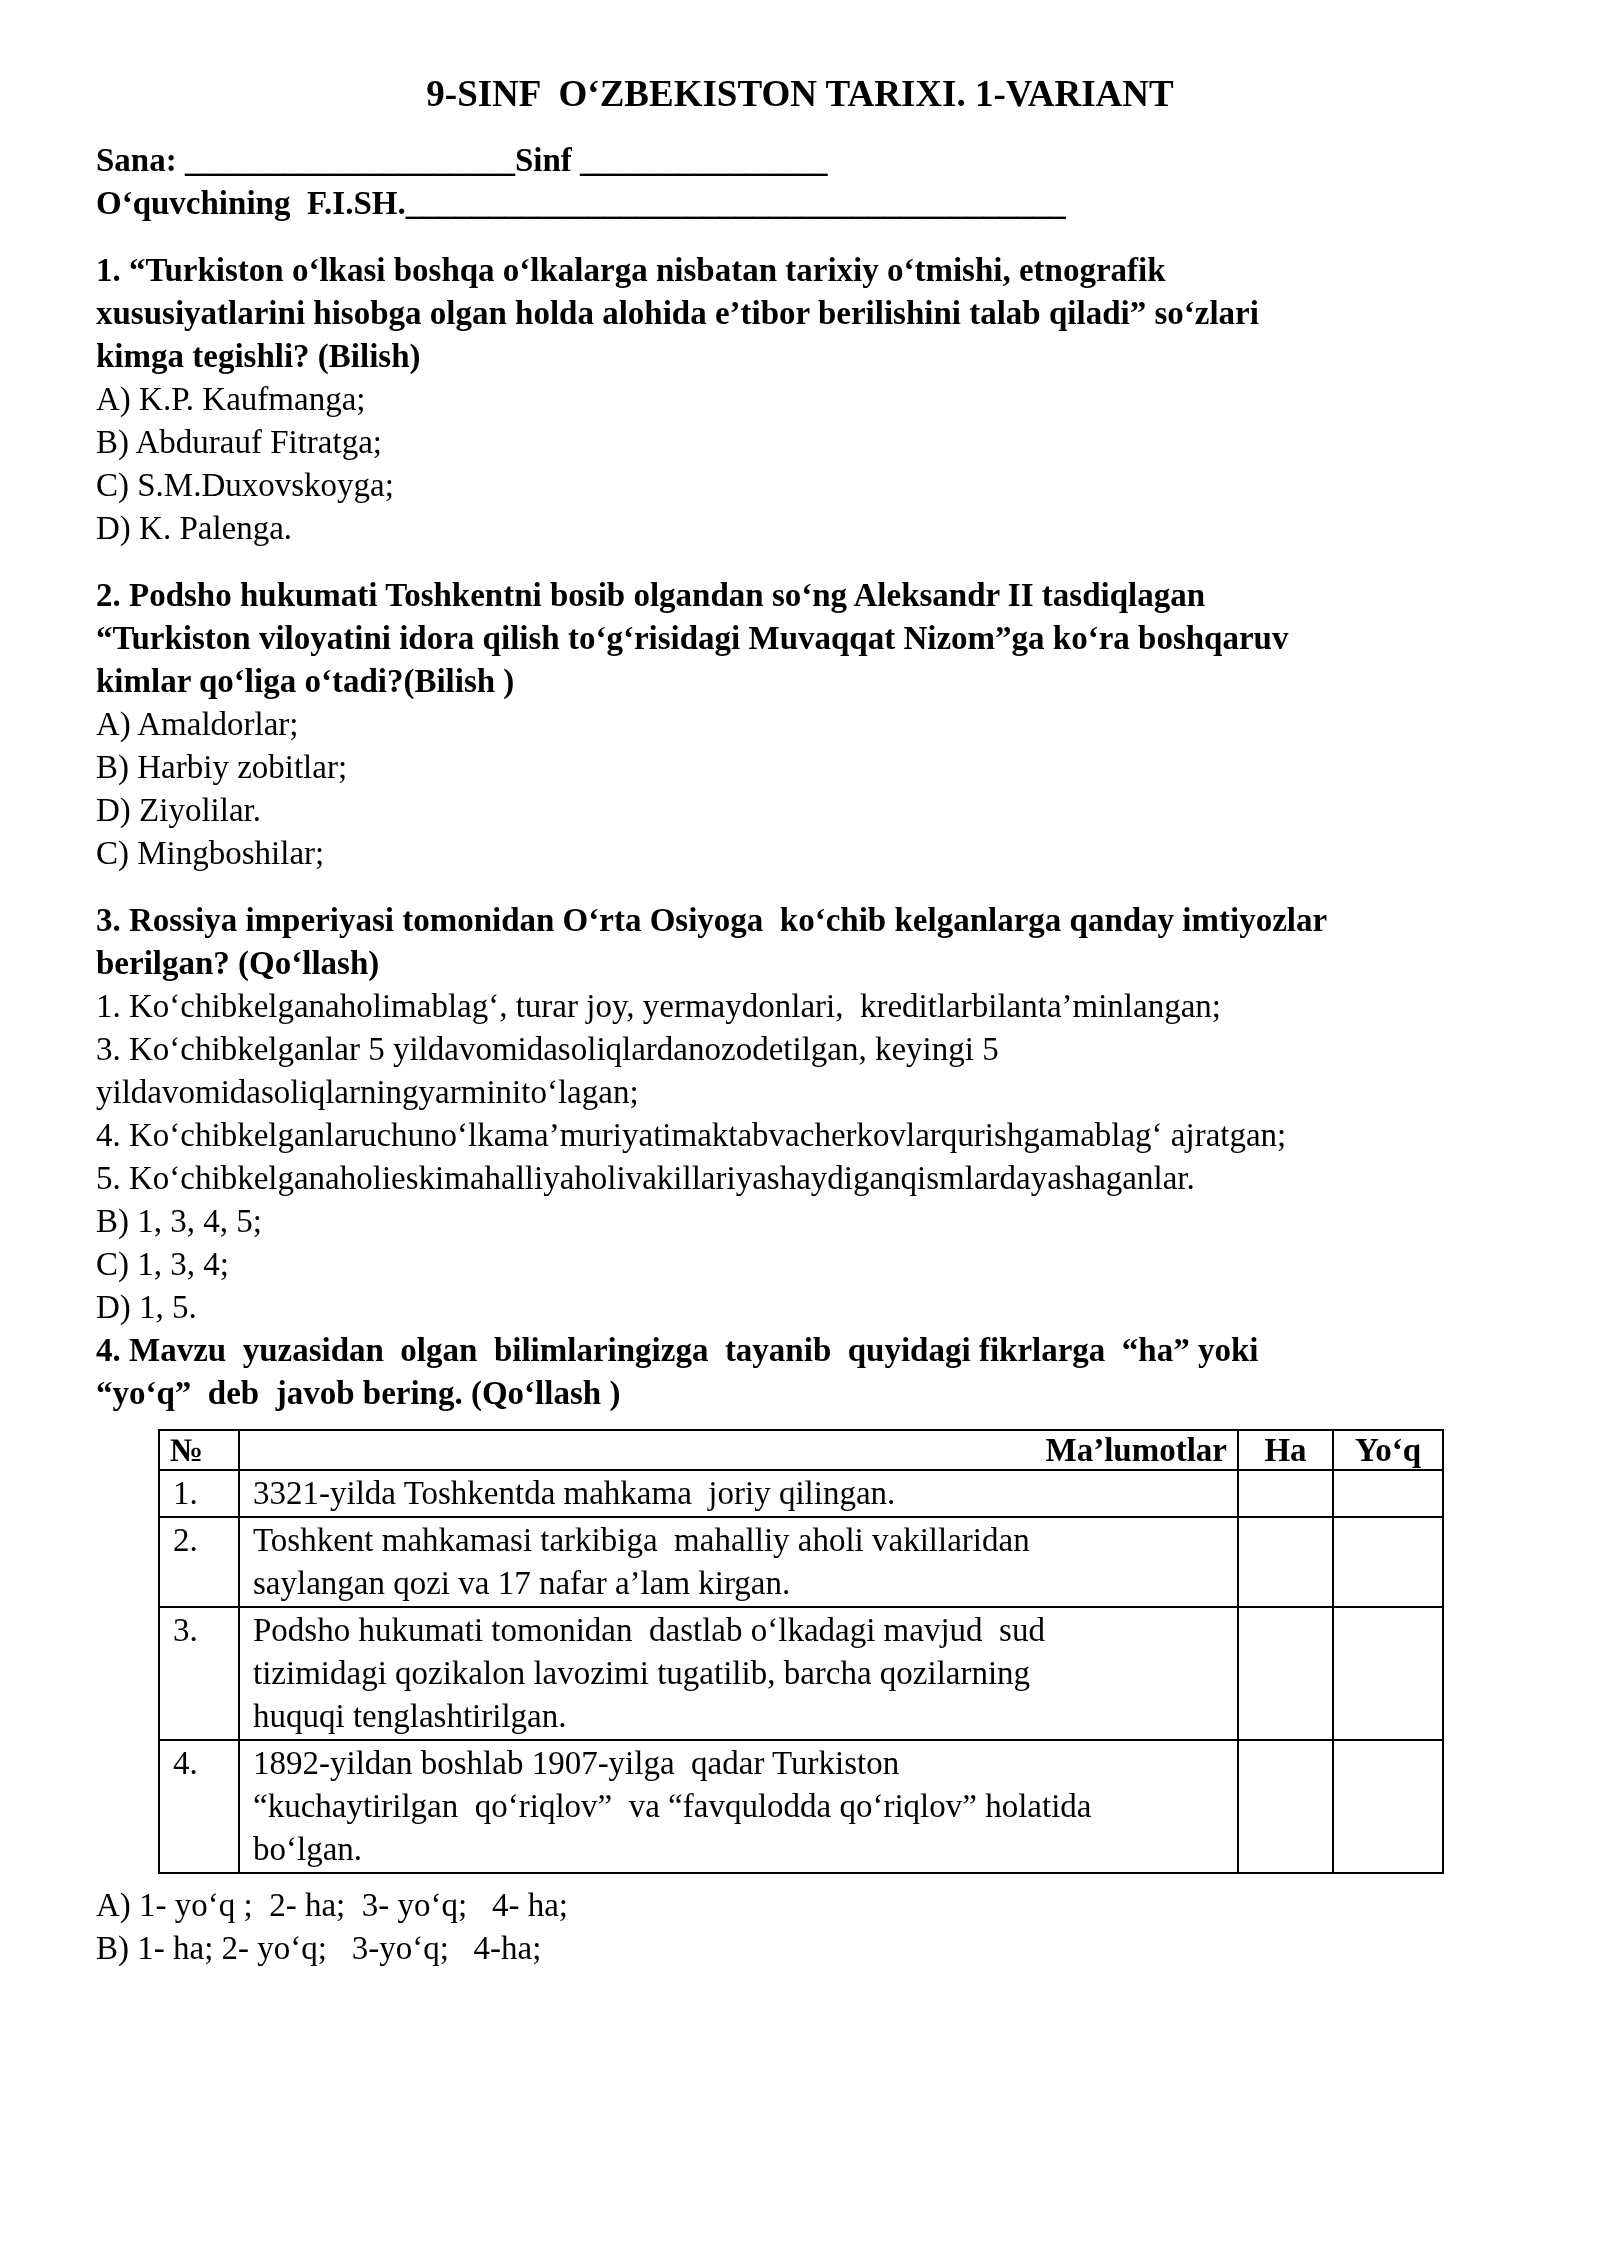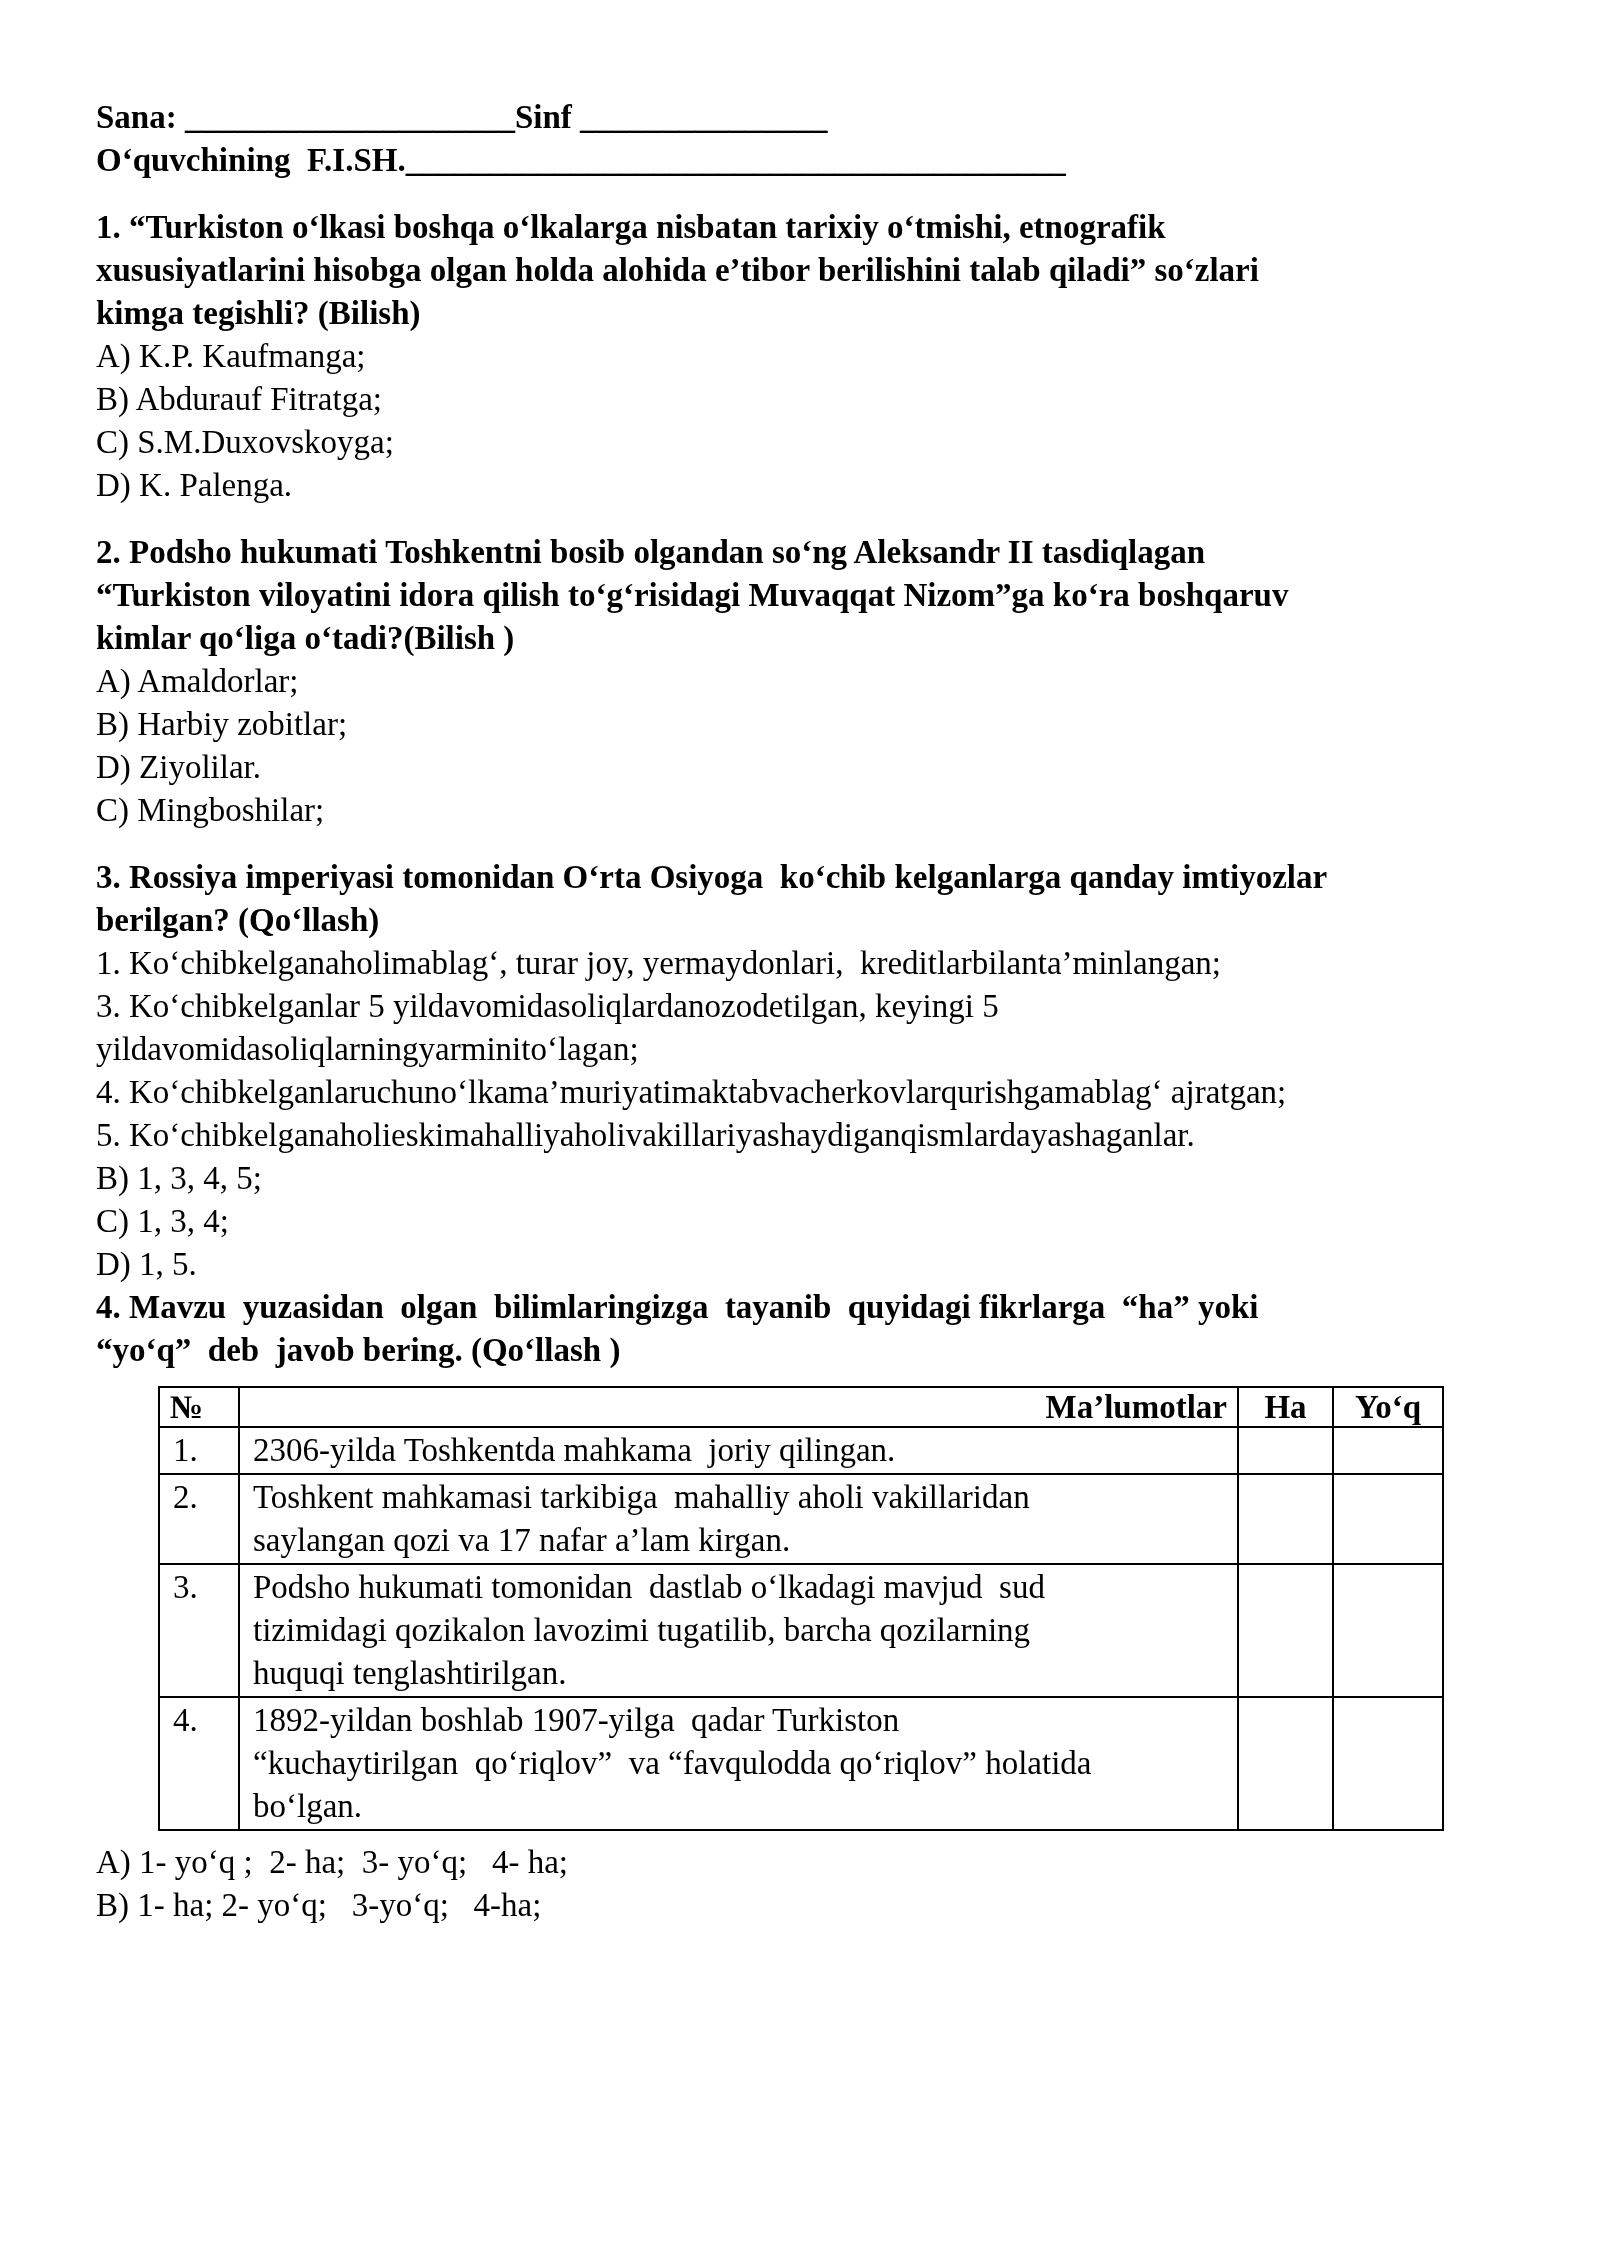--- a/index.html
+++ b/index.html
@@ -69,20 +69,21 @@
   th.h-text { text-align: right; }
   th.h-ha, th.h-yoq { text-align: center; }
   td.d-num { padding-left: 12px; }
   .final-answers { margin-top: 10px; }
 </style>
 </head>
 <body>
 
 <div class="page">
 
+  <div class="doc-title">9-SINF  O‘ZBEKISTON TARIXI. 1-VARIANT</div>
 
   <div class="hdr-row mt-blank"><span>Sana: </span><span class="blank-underscores">____________________</span><span>Sinf </span><span class="blank-underscores">_______________</span></div>
 
   <div class="hdr-row"><span>O‘quvchining  F.I.SH.</span><span class="blank-underscores">________________________________________</span></div>
 
   <div>
     <div class="stem mt-blank">1. “Turkiston o‘lkasi boshqa o‘lkalarga nisbatan tarixiy o‘tmishi, etnografik
 xususiyatlarini hisobga olgan holda alohida e’tibor berilishini talab qiladi” so‘zlari
 kimga tegishli? (Bilish)</div>
     <div class="plain">A) K.P. Kaufmanga;</div>
@@ -127,21 +128,21 @@
       </colgroup>
       <tbody>
           <tr>
         <th class="h-num">№</th>
         <th class="h-text">Ma’lumotlar</th>
         <th class="h-ha">Ha</th>
         <th class="h-yoq">Yo‘q</th>
       </tr>
       <tr>
         <td class="d-num">1.</td>
-        <td>2306-yilda Toshkentda mahkama  joriy qilingan.</td>
+        <td>3321-yilda Toshkentda mahkama  joriy qilingan.</td>
         <td></td>
         <td></td>
       </tr>
       <tr>
         <td class="d-num">2.</td>
         <td>Toshkent mahkamasi tarkibiga  mahalliy aholi vakillaridan
 saylangan qozi va 17 nafar a’lam kirgan.</td>
         <td></td>
         <td></td>
       </tr>

